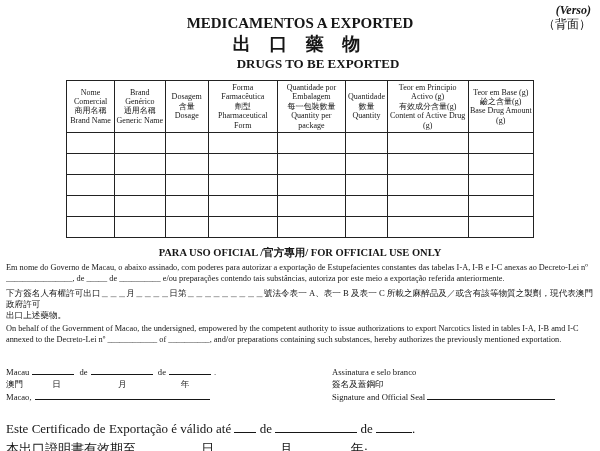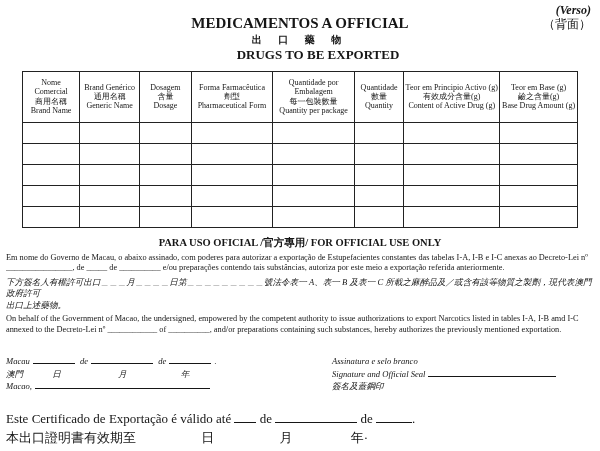--- a/index.html
+++ b/index.html
@@ -5,50 +5,50 @@
   html,body{margin:0;padding:0;background:#e8e8e8;}
   .page{
     width:600px;height:451px;margin:0 auto;background:#ffffff;
     font-family:"Liberation Serif","DejaVu Serif",serif;color:#161616;
     position:relative;overflow:hidden;box-sizing:border-box;
   }
   .corner{position:absolute;top:3px;right:9px;text-align:right;font-size:12px;line-height:1.2;}
   .corner .v{font-weight:bold;font-style:italic;}
   .title{ text-align:center;padding-top:15px;line-height:1.15;}
   .t-pt{font-size:15px;font-weight:bold;}
-  .t-zh{font-size:10px;font-weight:bold;letter-spacing:7px;margin-top:2px;}
+  .t-zh{font-size:18px;font-weight:bold;letter-spacing:7px;margin-top:2px;}
   .t-en{font-size:13px;font-weight:bold;margin-top:2px;padding-left:36px;}
-  table.drugs{border-collapse:collapse;width:556px;margin:8px auto 0;table-layout:fixed;}
+  table.drugs{border-collapse:collapse;width:468px;margin:8px auto 0;table-layout:fixed;}
   table.drugs th,table.drugs td{border:1px solid #222;}
   table.drugs thead th{font-weight:normal;font-size:8px;line-height:1.18;padding:2px 1px;vertical-align:middle;height:46px;text-align:center;}
   table.drugs tbody td{height:18px;}
   .sec-head{text-align:center;font-weight:bold;font-size:10.5px;margin-top:8px;}
   .para{font-size:8.3px;line-height:1.3;margin:3px 6px 0;}
-  .para.zh{font-size:8.6px;font-style:italic;}
+  .para.zh{font-size:8.6px;}
   .bl{display:inline-block;border-bottom:1px solid #161616;height:8px;vertical-align:baseline;}
-  .row2col{display:flex;margin:20px 6px 0;align-items:flex-start;font-style:italic;}
+  .row2col{display:flex;margin:20px 6px 0;align-items:flex-start;}
   .dateblock{font-size:8.6px;line-height:1.45;}
   .dateline span{margin-right:3px;}
   .zh-dateline{font-size:8.6px;}
   .sigblock{margin-left:auto;width:262px;font-size:8.6px;line-height:1.45;}
   .validity{margin:16px 6px 0;font-size:13px;line-height:1.5;}
   .footer{position:absolute;left:6px;bottom:8px;font-size:7.6px;line-height:1.35;}
 </style>
 </head>
 <body>
 
 <div class="page">
 
   <div class="corner">
     <div class="v">(Verso)</div>
     <div>（背面）</div>
   </div>
 
   <div class="title">
-    <div class="t-pt">MEDICAMENTOS A OFFICIAL</div>
+    <div class="t-pt">MEDICAMENTOS A EXPORTED</div>
     <div class="t-zh">出 口 藥 物</div>
     <div class="t-en">DRUGS TO BE EXPORTED</div>
   </div>
 
   <table class="drugs">
     <colgroup>
       <col style="width:10.3%">
         <col style="width:10.8%">
         <col style="width:9.3%">
         <col style="width:14.7%">
@@ -185,25 +185,25 @@
         <span style="margin-left:55px">月</span>
         <span style="margin-left:52px">年</span>
       </div>
       <div class="dateline">
         <span>Macao,</span><span class="bl" style="width:175px"></span>
       </div>
     </div>
 
     <div class="sigblock">
       <div>Assinatura e selo branco</div>
+      <div>簽名及蓋鋼印</div>
       <div>
         <span>Signature and Official Seal</span>
         <span class="bl" style="width:128px"></span>
       </div>
-      <div>簽名及蓋鋼印</div>
     </div>
   </div>
 
   <div class="validity">
     <div>
       <span>Este Certificado de Exportação é válido até</span>
       <span class="bl" style="width:22px"></span>
       <span>de</span>
       <span class="bl" style="width:82px"></span>
       <span>de</span>

